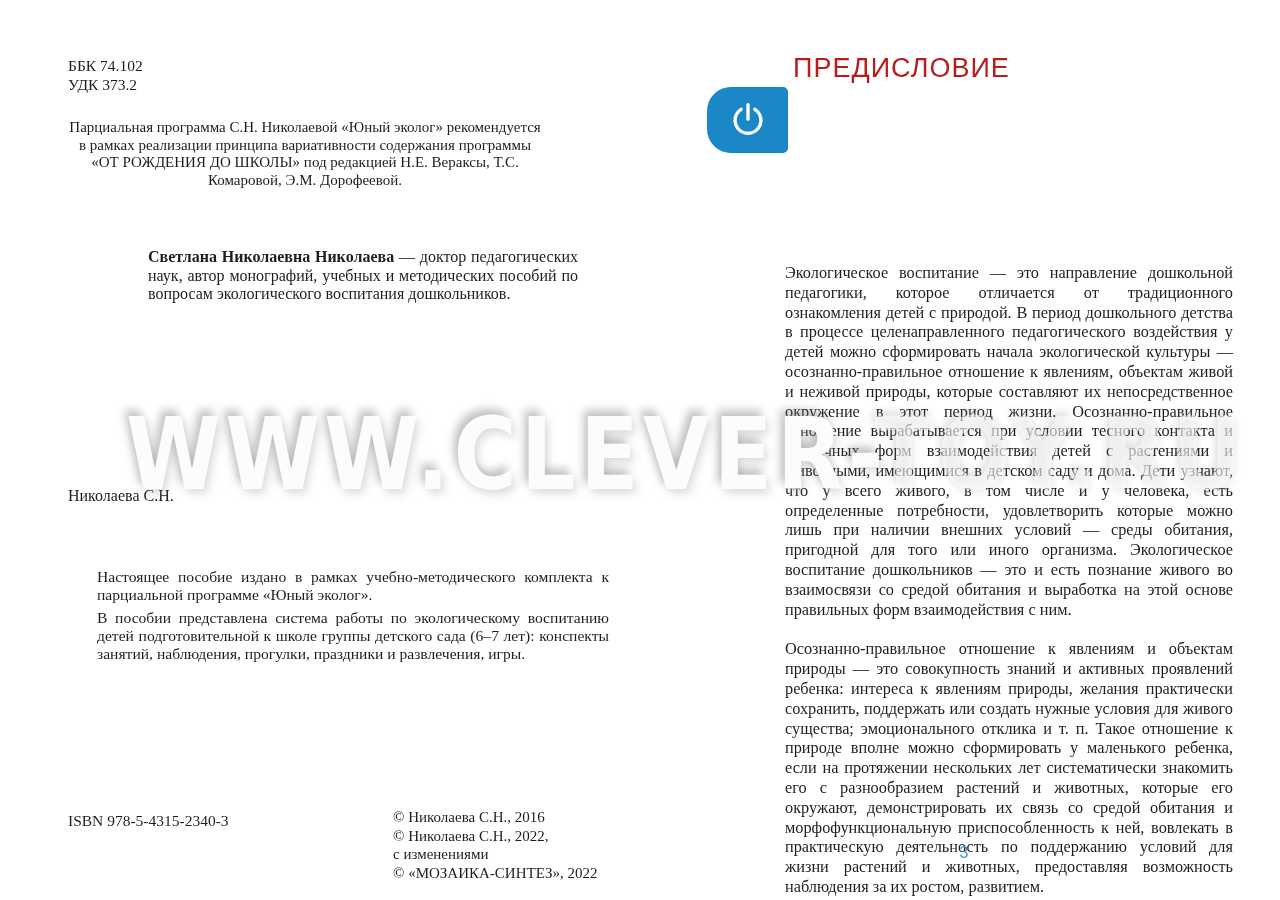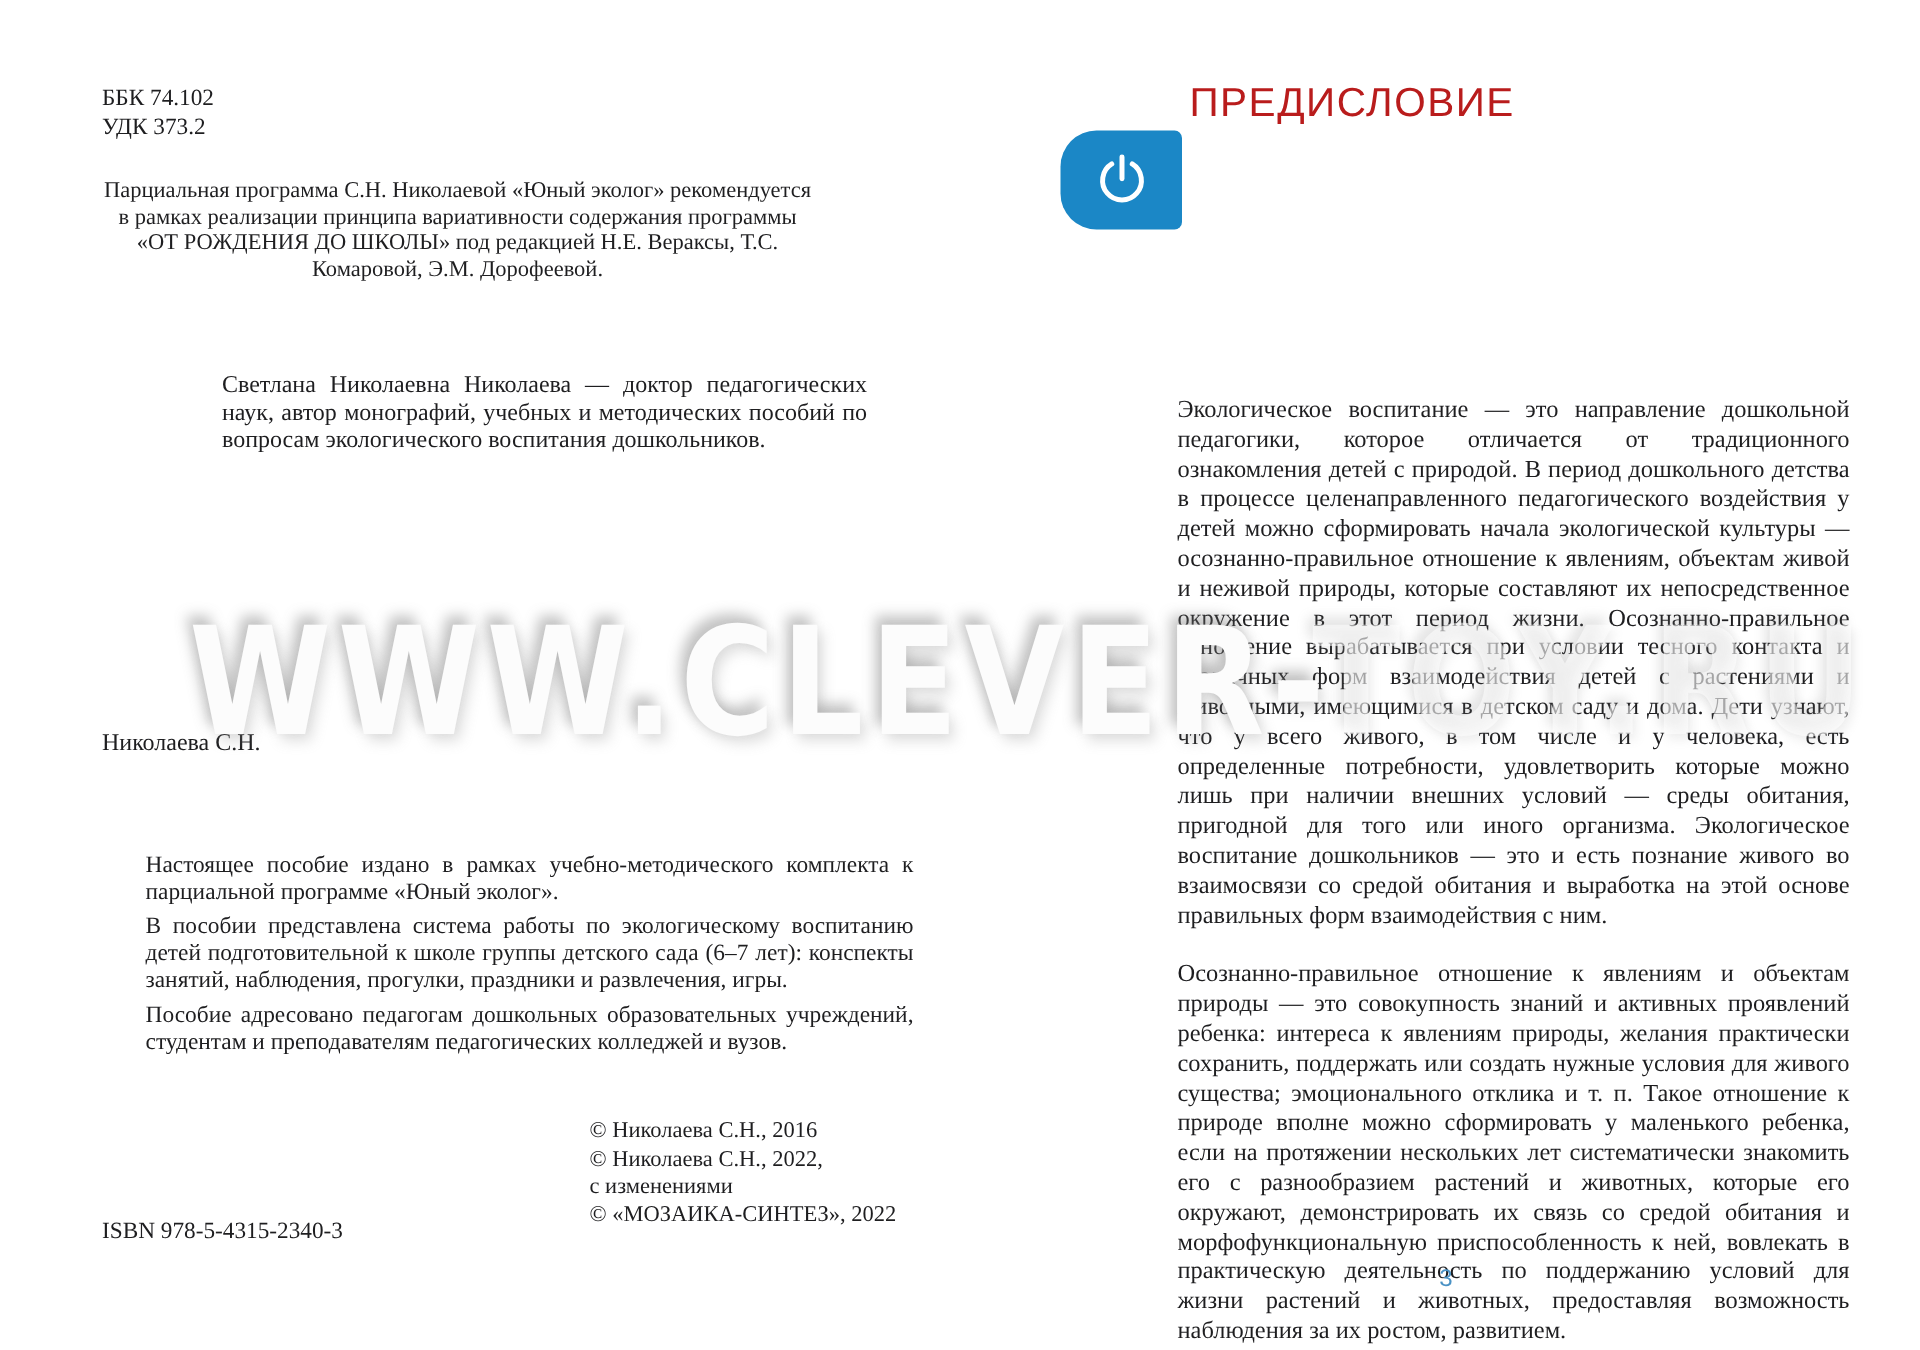--- a/index.html
+++ b/index.html
@@ -21,41 +21,41 @@
   .edition-note {
     left: 68px; top: 119px; width: 474px;
     font-size: 15px; line-height: 17.6px;
     text-align: center;
   }
   .author-bio {
     left: 148px; top: 248px; width: 430px;
     font-size: 16px; line-height: 18.5px;
     text-align: justify;
   }
-  .author-bio b { font-weight: normal; }
+  .author-bio b { font-weight: bold; }
   .biblio {
     left: 68px; top: 487px; width: 512px;
     font-size: 16px; line-height: 18.8px;
     text-align: justify;
   }
   .biblio .biblio-author { font-weight: normal; }
   .biblio b { font-weight: bold; }
   .annotation {
     left: 68px; top: 568px; width: 512px;
     font-size: 15.6px; line-height: 18px;
     text-align: justify;
     margin-left: 29px;
   }
   .annotation p { margin-bottom: 5px; }
   .isbn {
     left: 68px; top: 812px;
     font-size: 15.5px;
   }
   .copyright {
-    left: 393px; top: 745px;
+    left: 393px; top: 808px;
     font-size: 15px; line-height: 18.7px;
     text-align: left;
   }
 
   
   .preface-heading {
     left: 793px; top: 53px;
     font-family: "Liberation Sans", "DejaVu Sans", sans-serif;
     font-size: 27px; letter-spacing: 1px;
     color: #b91c1c;
@@ -124,21 +124,20 @@
 
     <p class="abs author-bio"><b>Светлана Николаевна Николаева</b><span> — доктор педагогических наук, автор монографий, учебных и методических пособий по вопросам экологического воспитания дошкольников.</span></p>
 
     <div class="abs biblio">
       <div class="biblio-author">Николаева С.Н.</div>
     </div>
 
     <div class="abs annotation">
       <p>Настоящее пособие издано в рамках учебно-методического комплекта к парциальной программе «Юный эколог».</p>
       <p>В пособии представлена система работы по экологическому воспитанию детей подготовительной к школе группы детского сада (6–7 лет): конспекты занятий, наблюдения, прогулки, праздники и развлечения, игры.</p>
-      <p>Пособие адресовано педагогам дошкольных образовательных учреждений, студентам и преподавателям педагогических колледжей и вузов.</p>
     </div>
 
     <div class="abs isbn">ISBN 978-5-4315-2340-3</div>
 
     <div class="abs copyright">
       <div>© Николаева С.Н., 2016</div>
       <div>© Николаева С.Н., 2022,</div>
       <div>с изменениями</div>
       <div>© «МОЗАИКА-СИНТЕЗ», 2022</div>
     </div>

